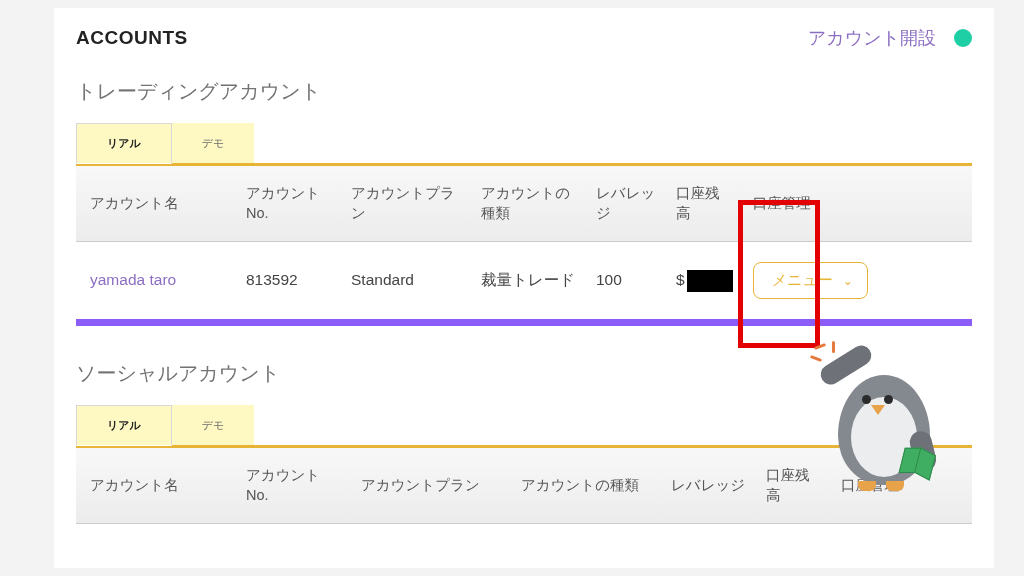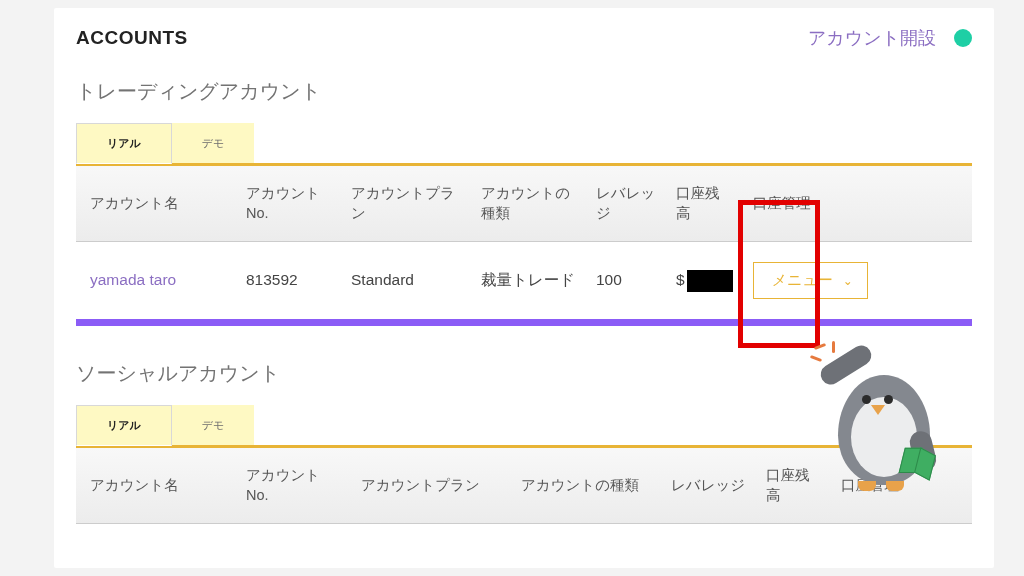--- a/index.html
+++ b/index.html
@@ -14,21 +14,21 @@
     .tab { padding:12px 30px; font-size:11px; color:#6d6d6d; cursor:pointer; background:#fef9c3; border:none; }
     .tab.active { border:1px solid #d8d8d8; border-bottom:1px solid #fff; margin-bottom:-1px; font-weight:700; color:#222; }
     table { width:100%; border-collapse:collapse; }
     thead th { text-align:left; font-size:14.5px; font-weight:400; color:#555; padding:18px 10px; background:linear-gradient(#f8f8f8,#ececec); border-bottom:1px solid #ccc; line-height:1.35; }
     thead th:first-child { padding-left:14px; }
     tbody td { font-size:15.5px; color:#444; padding:20px 10px; border-bottom:7px solid #8b5cf6; vertical-align:middle; line-height:1.35; }
     tbody td:first-child { padding-left:14px; }
     .acct-link { color:#8b6ec2; }
     .redbox { display:inline-flex; align-items:center; gap:2px; position:relative; }
     .redacted { display:inline-block; width:46px; height:22px; background:#000; vertical-align:middle; }
-    .menu-btn { border:1px solid #e8b436; color:#e8b436; background:#fff; padding:8px 14px 8px 18px; border-radius:0; font-size:15px; display:inline-flex; align-items:center; gap:10px; cursor:pointer; white-space:nowrap; }
+    .menu-btn { border:1px solid #e8b436; color:#e8b436; background:#fff; padding:8px 14px 8px 18px; border-radius:8px; font-size:15px; display:inline-flex; align-items:center; gap:10px; cursor:pointer; white-space:nowrap; }
     .menu-btn .chev { font-size:12px; }
     .red-outline-th { position:absolute; border:5px solid #e20000; border-bottom:none; top:200px; left:738px; width:82px; height:70px; pointer-events:none; }
     .red-outline-td { position:absolute; border:5px solid #e20000; border-top:none; top:270px; left:738px; width:82px; height:78px; pointer-events:none; }
     
     .mascot { position:absolute; right:80px; top:345px; width:140px; height:160px; pointer-events:none; }
     .wing { position:absolute; width:56px; height:20px; background:#6e7177; border-radius:12px; top:10px; left:14px; transform:rotate(-32deg); }
     .tick1,.tick2,.tick3{position:absolute; background:#e67a3e; border-radius:2px;}
     .tick1{width:3px;height:12px; top:-4px; left:28px;}
     .tick2{width:12px;height:3px; top:0px; left:10px; transform:rotate(-20deg);}
     .tick3{width:12px;height:3px; top:12px; left:6px; transform:rotate(20deg);}

